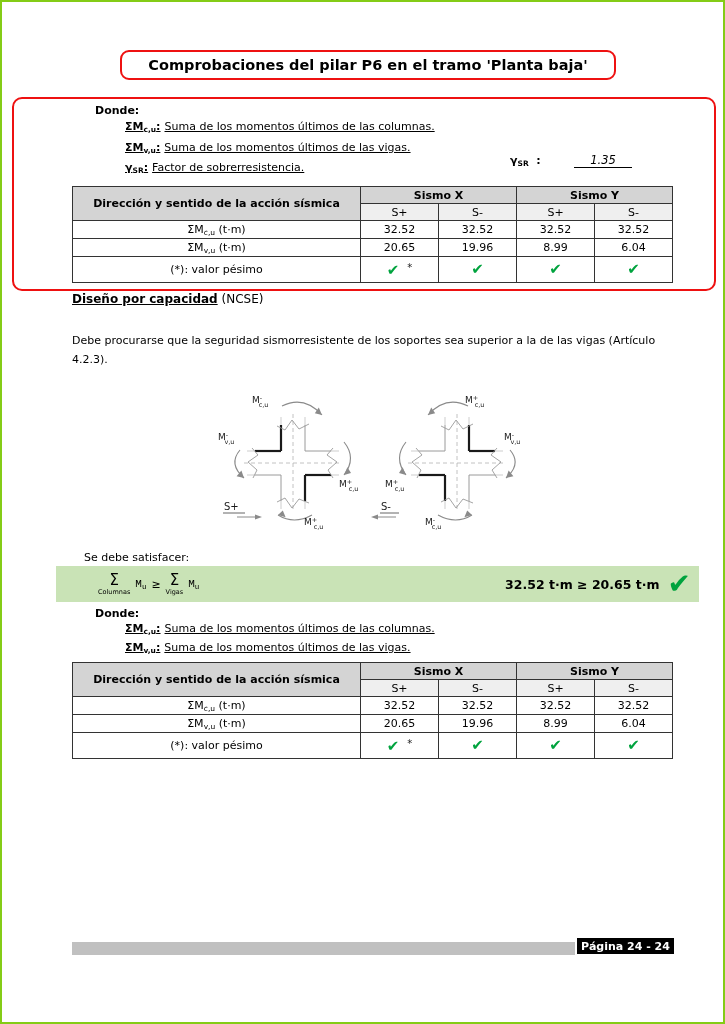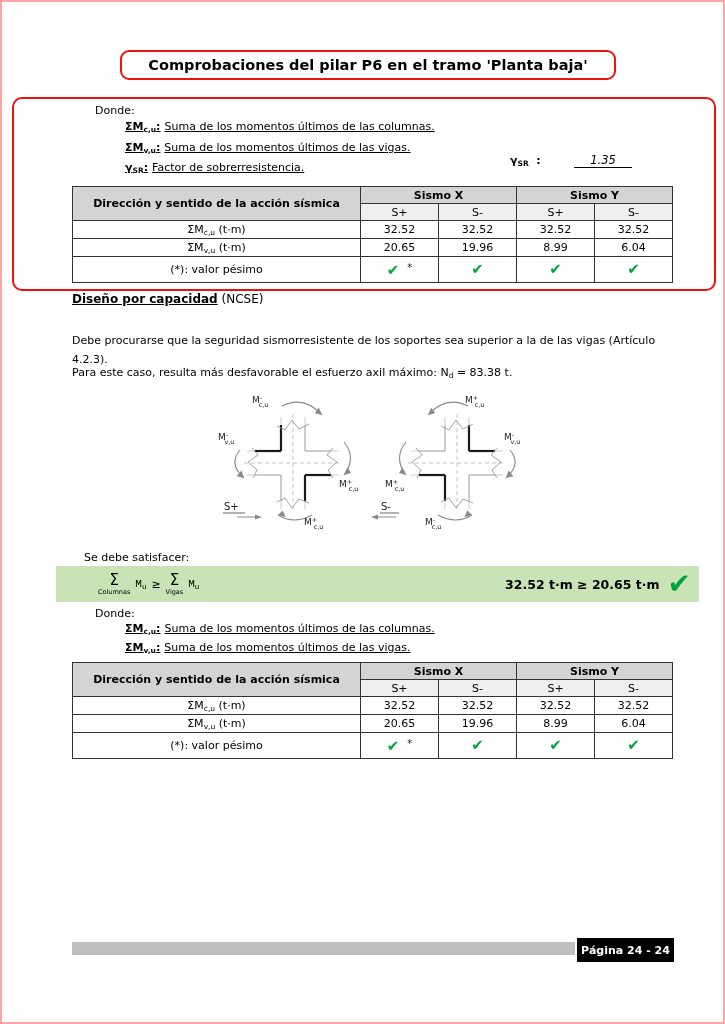--- a/index.html
+++ b/index.html
@@ -1,20 +1,20 @@
 <!DOCTYPE html>
 <html style="--accent-red: #ee1111; --check-green: #00a33e; --formula-bg: #c9e3b6; --table-header-bg: #d4d4d4; --table-subheader-bg: #efefef; --footer-bar-gray: #c0c0c0;"><head>
 <meta charset="utf-8">
 <style>
   html,body{margin:0;padding:0;background:#fff;}
   .page{
     position:relative;
     width:725px;height:1024px;
     box-sizing:border-box;
-    border:2px solid #fca5a5;
+    border:2px solid #84cc16;
     background:#fff;
     font-family:"DejaVu Sans","Liberation Sans",sans-serif;
     font-size:11px;color:#000;
     overflow:hidden;
   }
   .abs{position:absolute;}
 
   
   .title-box{
     left:118px;top:48px;width:492px;height:26px;
@@ -24,21 +24,21 @@
     font-size:14.5px;font-weight:bold;
   }
 
   
   .red-box{
     left:10px;top:95px;width:700px;height:190px;
     border:2px solid var(--accent-red,#ee1111);
     border-radius:10px;
   }
 
-  .donde{font-size:11px;}
+  .donde{font-size:11px;font-weight:bold;}
   .def-list{line-height:17.5px;text-decoration:underline;}
   .def-list.tight{line-height:15.5px;}
   .term{font-weight:bold;}
   .sub{font-size:7.5px;vertical-align:-2px;}
   .desc{margin-left:4px;}
 
   .gamma-right{font-weight:bold;}
   .gamma-value{
     width:58px;text-align:center;font-style:italic;
     border-bottom:1px solid #000;font-size:11.5px;
@@ -77,21 +77,21 @@
   .sigma-stack .under{font-size:6.5px;margin-top:1px;}
   .mvar{font-size:11px;font-family:Liberation Mono, monospace;}
   .op{font-size:11px;}
   .result-wrap{display:flex;align-items:center;}
   .result{font-size:12.5px;font-weight:bold;}
   .big-check{color:var(--check-green,#00a33e);font-size:28px;font-weight:bold;line-height:0;margin-left:8px;}
 
   
   .footer-bar{left:70px;top:940px;width:503px;height:13px;background:var(--footer-bar-gray,#c0c0c0);}
   .footer-page{
-    left:575px;top:936px;width:97px;height:24px;background:#000;color:#fff;
+    left:575px;top:936px;width:97px;height:16px;background:#000;color:#fff;
     font-weight:bold;font-size:11px;display:flex;align-items:center;justify-content:center;
   }
 
   
   svg .cl{stroke:#b3b3b3;stroke-width:0.8;stroke-dasharray:4 3;}
   svg .thin{stroke:#9a9a9a;stroke-width:1;}
   svg .thick{stroke:#1a1a1a;stroke-width:2.2;}
   svg .brk{stroke:#9a9a9a;stroke-width:0.9;fill:none;}
   svg .ext{stroke:#c0c0c0;stroke-width:0.8;}
   svg .arc{stroke:#8a8a8a;stroke-width:1.1;fill:none;}
@@ -173,23 +173,20 @@
       <td><span class="check">✔</span></td>
       <td><span class="check">✔</span></td>
     </tr>
   </tbody>
     </table>
 
   <div class="abs h1" style="left:70px;top:290px;">
     <span class="hu">Diseño por capacidad</span><span> (NCSE)</span>
   </div>
   <div class="abs para" style="left:70px;top:329px;">Debe procurarse que la seguridad sismorresistente de los soportes sea superior a la de las vigas (Artículo 4.2.3).</div>
-  <div class="abs" style="left:70px;top:364px;">
-    <span>Para este caso, resulta más desfavorable el esfuerzo axil máximo: N</span><span class="sub">d</span><span> = 83.38 t.</span>
-  </div>
 
   <svg class="abs" style="left:180px;top:388px;" width="360" height="150" viewBox="0 0 360 150">
 
     <g>
       <line class="cl" x1="111" y1="24" x2="111" y2="122"></line>
       <line class="cl" x1="62" y1="73" x2="160" y2="73"></line>
       <line class="ext" x1="99" y1="35" x2="99" y2="27"></line>
         <line class="ext" x1="123" y1="35" x2="123" y2="27"></line>
       <line class="ext" x1="99" y1="111" x2="99" y2="119"></line>
         <line class="ext" x1="123" y1="111" x2="123" y2="119"></line>

